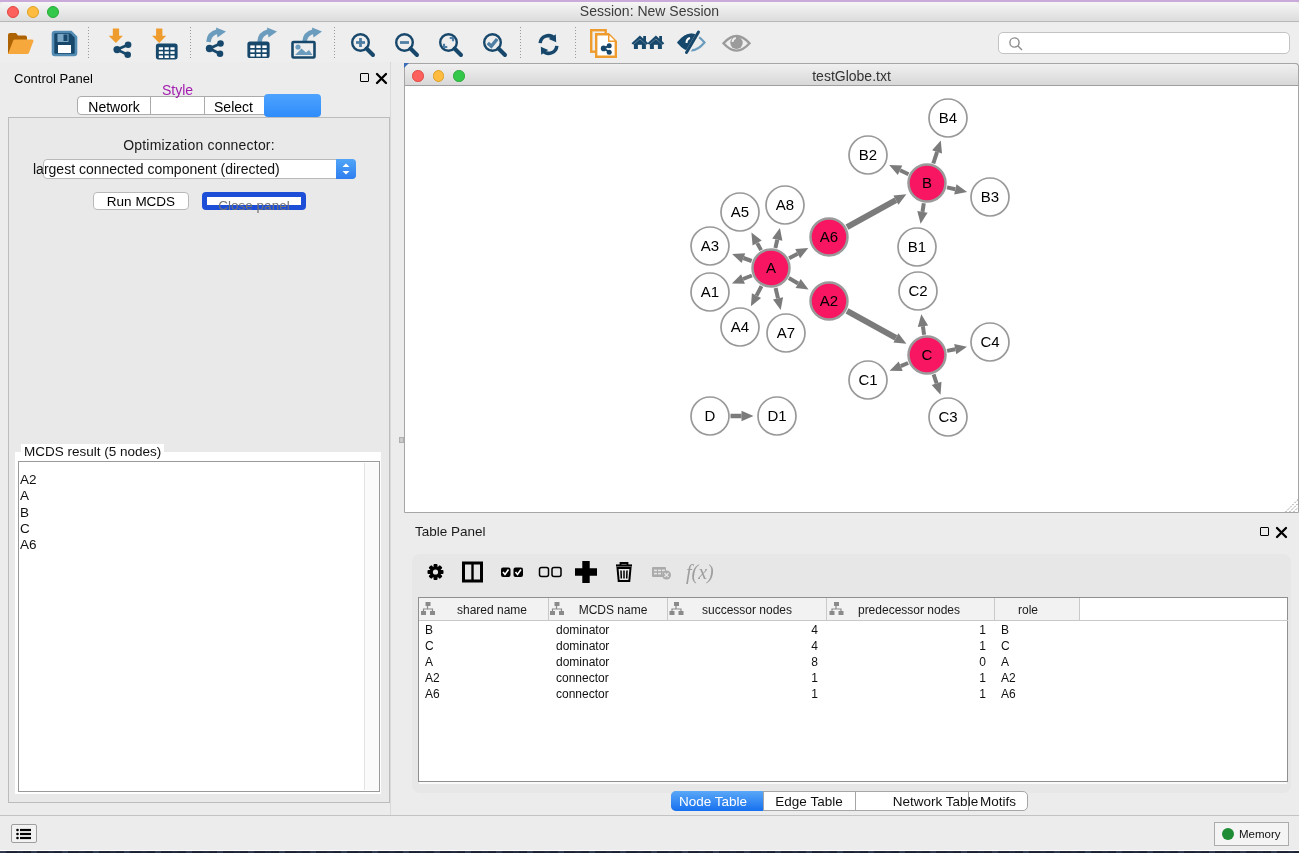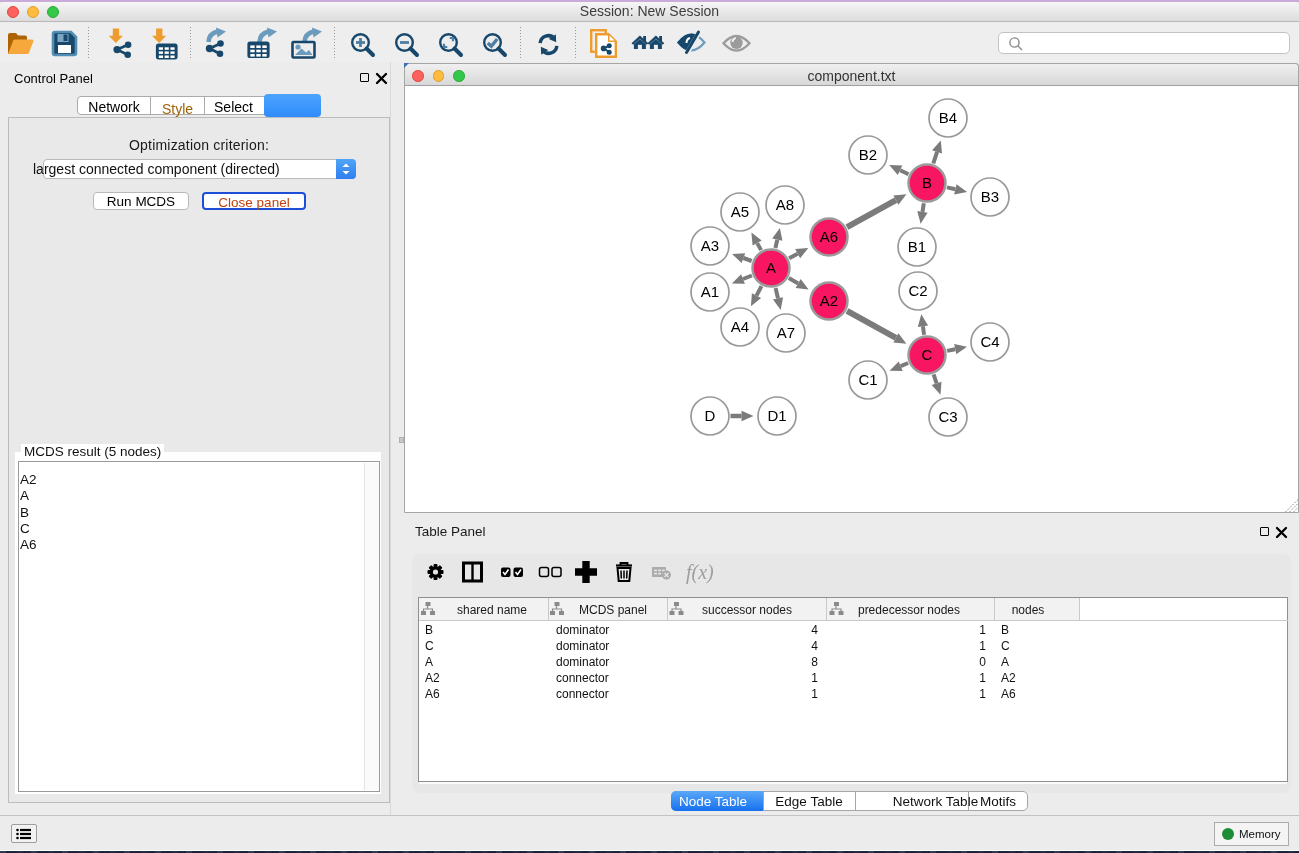--- a/index.html
+++ b/index.html
@@ -203,54 +203,54 @@
 <div class="abs txt" style="left:14px;top:71px;font-size:13px;color:#000000;">Control Panel</div>
 <div class="abs" style="left:360px;top:73px;width:9px;height:9px;border:1.5px solid #000;border-radius:1px;"></div>
 <svg class="abs" style="left:375px;top:72px;" width="13" height="13" viewBox="0 0 13 13">
   <path d="M2 2 L11 11 M11 2 L2 11" stroke="#000" stroke-width="2.3" stroke-linecap="round"></path>
 </svg>
 
 <div class="abs" style="left:77px;top:96px;width:244px;height:19px;background:#fff;border:1px solid #ababab;border-radius:4px;"></div>
 <div class="abs" style="left:150px;top:96px;width:1px;height:19px;background:#ababab;"></div>
 <div class="abs" style="left:204px;top:96px;width:1px;height:19px;background:#ababab;"></div>
 <div class="abs txt" style="left:77px;top:99px;width:74px;text-align:center;font-size:14px;color:#000;">Network</div>
-<div class="abs txt" style="left:151px;top:101px;width:53px;text-align:center;font-size:14px;color:#a16207;">Style</div>
+<div class="abs txt" style="left:151px;top:82px;width:53px;text-align:center;font-size:14px;color:#a21caf;">Style</div>
 <div class="abs txt" style="left:205px;top:99px;width:57px;text-align:center;font-size:14px;color:#000;">Select</div>
 <div class="abs" style="left:264px;top:94px;width:57px;height:23px;background:linear-gradient(#4da3fe,#2f8cfb);border-radius:4px;"></div>
 <div class="abs txt" style="left:264px;top:100px;width:57px;text-align:center;font-size:12.5px;color:#fff;margin-top:28px;">MCDS</div>
 
 <div class="abs" style="left:8px;top:117px;width:382px;height:686px;background:#e9e9e9;border:1px solid #bcbcbc;"></div>
-<div class="abs txt" style="left:9px;top:137px;width:380px;text-align:center;font-size:14px;letter-spacing:0.2px;color:#1a1a1a;">Optimization criterion:</div>
+<div class="abs txt" style="left:9px;top:137px;width:380px;text-align:center;font-size:14px;letter-spacing:0.2px;color:#1a1a1a;">Optimization connector:</div>
 
 <div class="abs" style="left:43px;top:159px;width:313px;height:20px;background:#fff;border:1px solid #b9b9b9;border-radius:4px;"></div>
 <div class="abs txt" style="left:33px;top:161px;width:296px;font-size:14px;color:#111;">largest connected component (directed)</div>
 <div class="abs" style="left:336px;top:159px;width:20px;height:20px;background:linear-gradient(#50a5f7,#2e7ef0);border-radius:0 4px 4px 0;"></div>
 <svg class="abs" style="left:336px;top:159px;" width="20" height="20" viewBox="0 0 20 20">
   <path d="M6.5 8 L10 4.4 L13.5 8 Z" fill="#fff"></path>
   <path d="M6.5 12 L10 15.6 L13.5 12 Z" fill="#fff"></path>
 </svg>
 
 <div class="abs txt" style="left:93px;top:192px;width:96px;height:18px;background:#fff;border:1px solid #b9b9b9;border-radius:4px;text-align:center;font-size:13.5px;color:#000;line-height:17px;">Run MCDS</div>
-<div class="abs txt" style="left:202px;top:192px;width:104px;height:18px;background:#fff;border:2px solid #1d4ed8;border-radius:4px;text-align:center;font-size:13.5px;color:#c2410c;line-height:17px;">Close panel</div>
+<div class="abs txt" style="left:202px;top:192px;width:104px;height:18px;background:#fff;border:5px solid #1d4ed8;border-radius:4px;text-align:center;font-size:13.5px;color:#737373;line-height:17px;">Close panel</div>
 
 <div class="abs" style="left:15px;top:452px;width:366px;height:342px;background:#fff;"></div>
 <div class="abs" style="left:18px;top:461px;width:362px;height:331px;border:1px solid #9a9a9a;"></div>
 <div class="abs txt" style="left:21px;top:444px;font-size:13.5px;color:#111;background:#fff;padding:0 3px;">MCDS result (5 nodes)</div>
 <div class="abs" style="left:364px;top:463px;width:15px;height:327px;background:#fafafa;border-left:1px solid #e2e2e2;"></div>
 <div class="abs" style="left:20px;top:472px;font-size:13.5px;color:#111;line-height:16.3px;">A2<br>A<br>B<br>C<br>A6</div>
 
 <div class="abs" style="left:390px;top:62px;width:1px;height:753px;background:#d9d9d9;"></div>
 <div class="abs" style="left:399px;top:437px;width:4.5px;height:6px;background:#c9c9c9;border:0.5px solid #b0b0b0;"></div>
 
 <div class="abs" style="left:404px;top:63px;width:895px;height:450px;background:#fff;border:1px solid #a6a6a6;border-radius:4px 4px 0 0;"></div>
 <div class="abs" style="left:404px;top:63px;width:895px;height:23px;background:linear-gradient(#f0f0f0,#d8d8d8);border:1px solid #a6a6a6;border-bottom:1px solid #9f9f9f;border-radius:4px 4px 0 0;"></div>
 <div class="abs" style="left:412px;top:70px;width:11.5px;height:11.5px;border-radius:50%;background:#fc615d;border:1px solid #e14640;"></div>
 <div class="abs" style="left:432.5px;top:70px;width:11.5px;height:11.5px;border-radius:50%;background:#fdbc40;border:1px solid #dfa023;"></div>
 <div class="abs" style="left:453px;top:70px;width:11.5px;height:11.5px;border-radius:50%;background:#34c84a;border:1px solid #27aa35;"></div>
-<div class="abs txt" style="left:404px;top:68px;width:895px;text-align:center;font-size:14px;color:#333;">component.txt</div>
+<div class="abs txt" style="left:404px;top:68px;width:895px;text-align:center;font-size:14px;color:#333;">testGlobe.txt</div>
 
 <div class="abs" style="left:404px;top:63px;width:0;height:0;border-top:5px solid #3d6db8;border-right:5px solid transparent;"></div>
 
 <svg class="abs" style="left:405px;top:86px;" width="893" height="425" viewBox="0 0 893 425" id="graph">
 <line x1="346.7" y1="175.0" x2="338.4" y2="172.0" stroke="#7b7b7b" stroke-width="4"></line>
 <polygon points="327.1,168.0 340.2,167.2 336.6,176.9" fill="#7b7b7b"></polygon>
 <line x1="356.1" y1="164.1" x2="352.2" y2="157.1" stroke="#7b7b7b" stroke-width="4"></line>
 <polygon points="346.4,146.6 356.7,154.5 347.6,159.6" fill="#7b7b7b"></polygon>
 <line x1="370.4" y1="162.0" x2="372.3" y2="153.7" stroke="#7b7b7b" stroke-width="4"></line>
 <polygon points="374.9,141.9 377.4,154.8 367.2,152.5" fill="#7b7b7b"></polygon>
@@ -420,24 +420,24 @@
       <rect x="0" y="9" width="5" height="4"></rect>
       <rect x="9" y="9" width="5" height="4"></rect>
       <path d="M6.5 4 L6.5 7 M2.5 9 L2.5 7 L11.5 7 L11.5 9" stroke="#8a8a8a" fill="none" stroke-width="1.2"></path>
     </g>
     <use href="#hier1" x="129"></use>
     <use href="#hier1" x="248.5"></use>
     <use href="#hier1" x="408.5"></use>
   </g>
 </svg>
 <div class="abs txt" style="left:432px;top:603px;width:120px;text-align:center;font-size:12px;color:#1a1a1a;">shared name</div>
-<div class="abs txt" style="left:553px;top:603px;width:120px;text-align:center;font-size:12px;color:#1a1a1a;">MCDS panel</div>
+<div class="abs txt" style="left:553px;top:603px;width:120px;text-align:center;font-size:12px;color:#1a1a1a;">MCDS name</div>
 <div class="abs txt" style="left:677px;top:603px;width:140px;text-align:center;font-size:12px;color:#1a1a1a;">successor nodes</div>
 <div class="abs txt" style="left:829px;top:603px;width:160px;text-align:center;font-size:12px;color:#1a1a1a;">predecessor nodes</div>
-<div class="abs txt" style="left:988px;top:603px;width:80px;text-align:center;font-size:12px;color:#1a1a1a;">nodes</div>
+<div class="abs txt" style="left:988px;top:603px;width:80px;text-align:center;font-size:12px;color:#1a1a1a;">role</div>
 
 <div id="rows">
 <div class="abs txt" style="left:425px;top:623px;font-size:12px;color:#111;">B</div>
 <div class="abs txt" style="left:556px;top:623px;font-size:12px;color:#111;">dominator</div>
 <div class="abs txt" style="left:667px;top:623px;width:151px;text-align:right;font-size:12px;color:#111;">4</div>
 <div class="abs txt" style="left:826px;top:623px;width:160px;text-align:right;font-size:12px;color:#111;">1</div>
 <div class="abs txt" style="left:1001px;top:623px;font-size:12px;color:#111;">B</div>
 <div class="abs txt" style="left:425px;top:639px;font-size:12px;color:#111;">C</div>
 <div class="abs txt" style="left:556px;top:639px;font-size:12px;color:#111;">dominator</div>
 <div class="abs txt" style="left:667px;top:639px;width:151px;text-align:right;font-size:12px;color:#111;">4</div>

